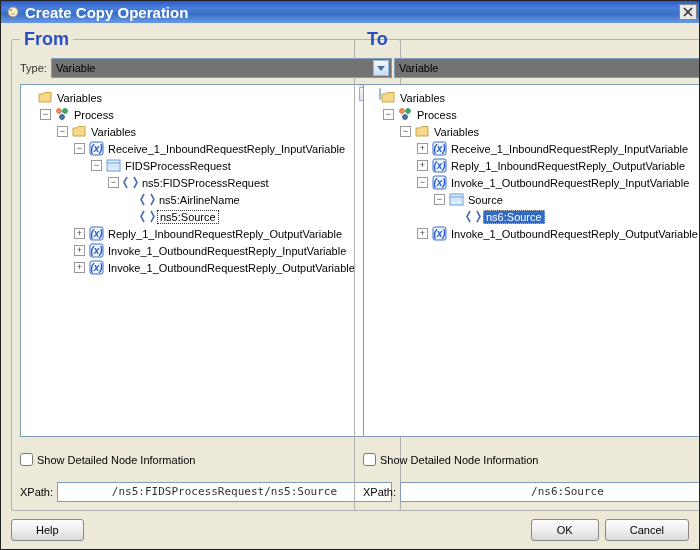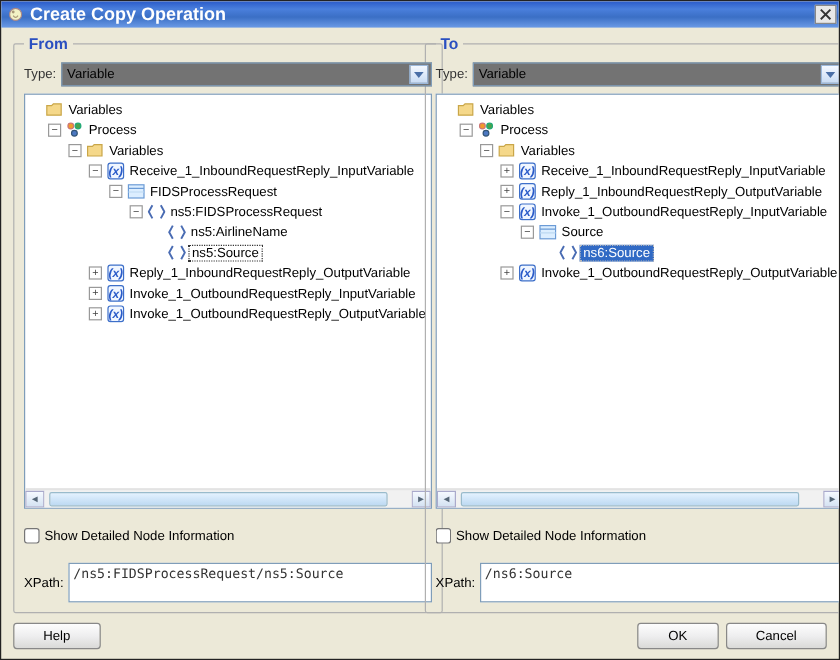--- a/index.html
+++ b/index.html
@@ -12,29 +12,29 @@
   .titlebar .ttext { color:#fff; font-weight:bold; font-size:15px; flex:1; }
   .titlebar .closebtn { width:18px; height:16px; background:#e8e8e8; border:1px solid #888; display:flex; align-items:center; justify-content:center; font-weight:bold; color:#333; }
 
   .content { position:absolute; top:22px; left:0; right:0; bottom:0; padding:6px 10px 8px 10px; display:flex; flex-direction:column; }
 
   
   .panels { display:flex; gap:8px; flex:1; min-height:0; }
   .panel { flex:1; display:flex; flex-direction:column; min-width:0; }
 
   fieldset.grp { border:1px solid #b0b0b0; border-radius:2px; padding:6px 8px 8px 8px; margin:0; flex:1; display:flex; flex-direction:column; min-height:0; }
-  fieldset.grp legend { color:#2a4fc0; font-weight:bold; font-size:13px; padding:0 4px; }
+  fieldset.grp legend { color:#2a4fc0; font-weight:bold; font-size:18px; padding:0 4px; }
 
   .typerow { display:flex; align-items:center; gap:4px; margin:2px 0 6px 0; }
   .typerow label { color:#333; }
   .typeselect { flex:1; height:20px; background:#737373; border:1px solid #7f9db9; display:flex; align-items:center; padding:0 2px 0 4px; position:relative; }
   .typeselect .arrow { width:16px; height:16px; background:linear-gradient(to bottom,#f4f8ff,#c9dcf4); border:1px solid #9bb8db; display:flex; align-items:center; justify-content:center; margin-left:auto; }
   .typeselect .arrow span { display:block; width:0; height:0; border-left:4px solid transparent; border-right:4px solid transparent; border-top:5px solid #4a6fa7; }
 
-  .treewrap { flex:1; background:#fff; border:1px solid #7f9db9; overflow:hidden; display:flex; flex-direction:column; min-height:0;text-align:center; }
+  .treewrap { flex:1; background:#fff; border:1px solid #7f9db9; overflow:hidden; display:flex; flex-direction:row; min-height:0;text-align:center; }
   .tree { flex:1; overflow:auto; padding:4px 2px; white-space:nowrap; }
   .hscroll { height:16px; background:#eee; border-top:1px solid #ddd; display:flex; align-items:center; }
   .hscroll .sbtn { width:16px; height:14px; background:linear-gradient(to bottom,#f5f9ff,#d4e2f2); border:1px solid #aac; display:flex; align-items:center; justify-content:center; font-size:8px; color:#567; }
   .hscroll .track { flex:1; height:14px; background:#f1f1f1; position:relative; }
   .hscroll .thumb { position:absolute; top:0; left:4px; right:20px; height:12px; margin-top:1px; background:linear-gradient(to bottom,#e4f2ff,#bdd9f2); border:1px solid #9bc; border-radius:2px; }
 
   .tree-row { display:flex; align-items:center; height:17px; }
   .indent  { display:inline-block; width:17px; height:17px; }
   .expander { width:11px; height:11px; border:1px solid #999; background:#fff; display:inline-flex; align-items:center; justify-content:center; font-size:9px; line-height:1; color:#444; margin-right:2px; cursor:pointer; }
   .expander.noop { border:none; background:transparent; }
@@ -44,21 +44,21 @@
 
   .label { padding:0 2px; }
   .label.sel-from { border:1px dotted #333; }
   .label.sel-to { background:#316ac5; color:#fff; border:1px dotted #bbb; }
 
   .chkrow { display:flex; align-items:center; gap:4px; margin:16px 0; }
   .chkrow input { width:13px; height:13px; margin:0; }
 
   .xpathrow { display:flex; align-items:center; gap:4px; }
   .xpathrow label { flex:0 0 auto; }
-  .xpathbox { flex:1; background:#fff; border:1px solid #7f9db9; padding:2px 3px; font-family: "Lucida Console", monospace; font-size:11px; color:#333; height:33px; overflow:hidden; }
+  .xpathbox { flex:1; background:#fff; border:1px solid #7f9db9; padding:2px 20px; font-family: "Lucida Console", monospace; font-size:11px; color:#333; height:20px; overflow:hidden;text-align:center; }
 
   
   .footer { display:flex; align-items:center; padding-top:8px; }
   .btn { min-width:68px; height:22px; background:linear-gradient(to bottom,#fdfdfd,#eeeeef,#dadad8); border:1px solid #888; border-radius:3px; padding:0 24px; display:inline-flex; align-items:center; justify-content:center; cursor:pointer; }
   .spacer { flex:1; }
 </style>
 </head>
 <body>
 
 <div class="titlebar">

